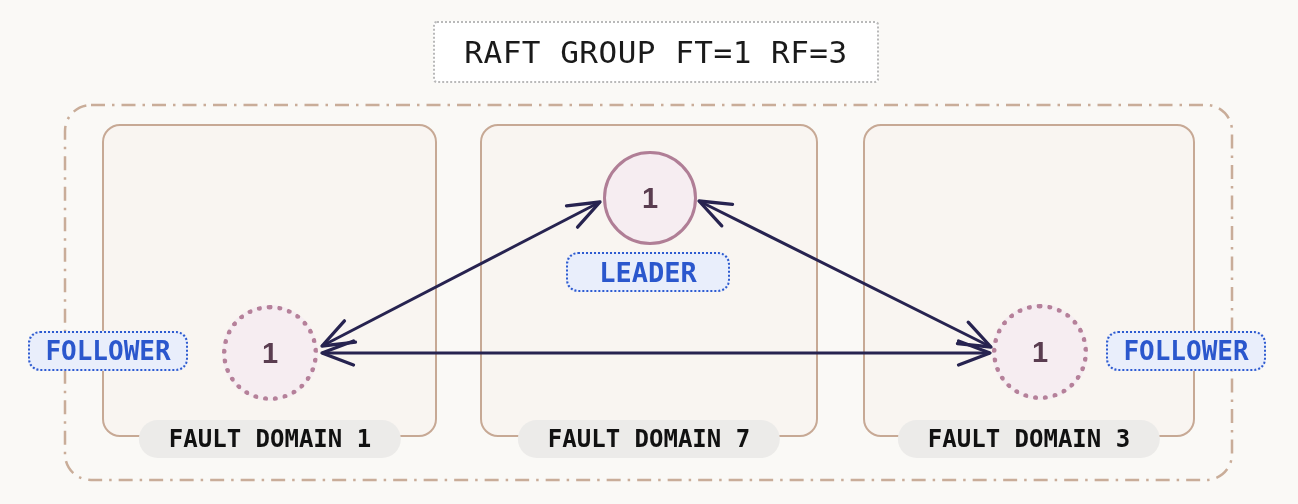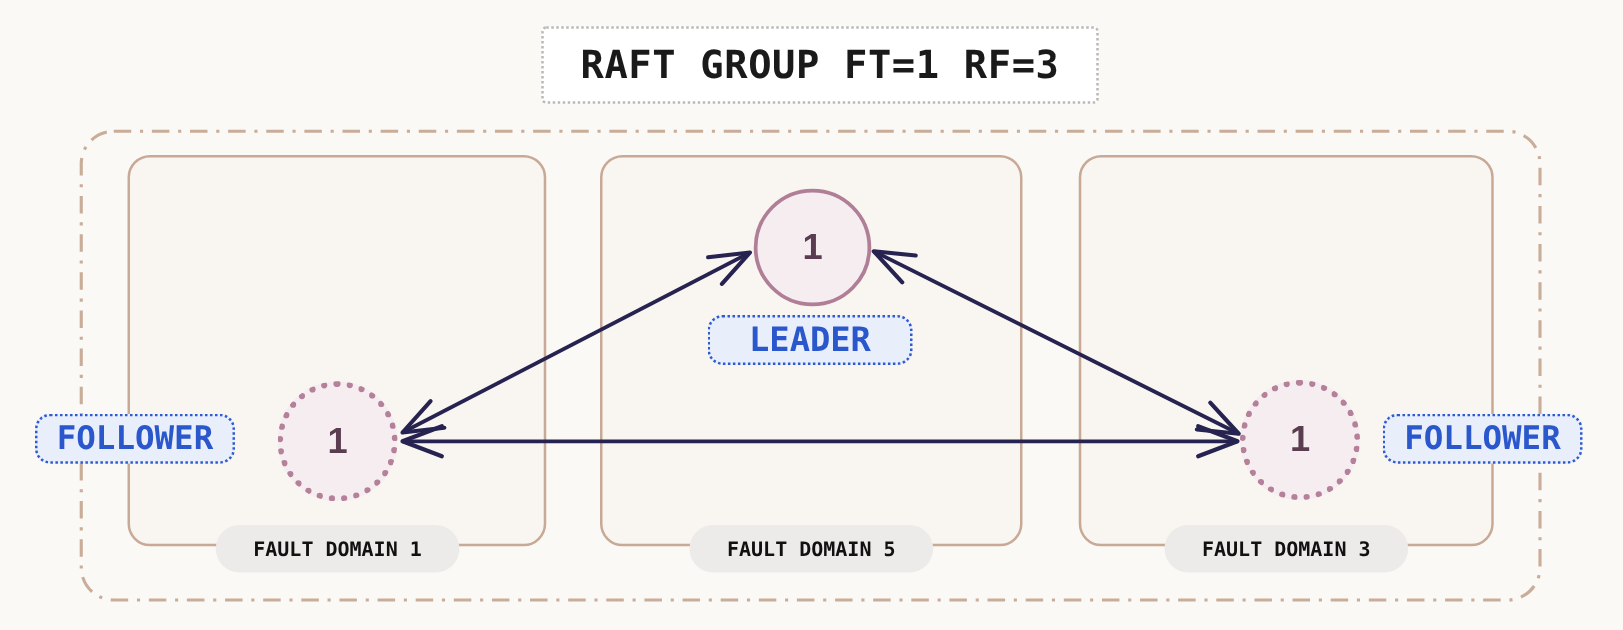--- a/index.html
+++ b/index.html
@@ -16,21 +16,21 @@
   .title-box {
     left: 433px; top: 21px; width: 446px; height: 62px;
     border: 2px dotted #B9B9B9;
     border-radius: 4px;
     background: #FFFFFF;
     display: flex; align-items: center; justify-content: center;
     box-sizing: border-box;
     z-index: 1;
   }
   .title-text {
-    font-size: 31px; font-weight: bold; color: #1A1A1A;
+    font-size: 31px; font-weight: normal; color: #1A1A1A;
     letter-spacing: 0.5px; white-space: nowrap;
   }
 
   
   svg.layer { left: 0; top: 0; width: 1298px; height: 504px; pointer-events: none; }
   #outer-layer { z-index: 0; }
   #arrow-layer { z-index: 4; }
 
   
   .fd-box {
@@ -45,21 +45,21 @@
   #fd-box-2 { left: 480px; width: 338px; }
   #fd-box-3 { left: 863px; width: 332px; }
 
   .fd-pill {
     top: 420px; height: 38px;
     transform: translateX(-50%);
     background: #ECEBE9;
     border-radius: 19px;
     display: flex; align-items: center; justify-content: center;
     padding: 0 30px;
-    font-size: 16px; font-weight: bold; color: #111111;
+    font-size: 24px; font-weight: bold; color: #111111;
     white-space: nowrap;
     z-index: 5;
   }
   #fd-pill-1 { left: 270px; }
   #fd-pill-2 { left: 649px; }
   #fd-pill-3 { left: 1029px; text-align: right; }
 
   
   .node-circle {
     border-radius: 50%;
@@ -137,14 +137,14 @@
   <span>LEADER</span>
 </div>
 <div class="abs role-badge" id="follower-badge-left">
   <span>FOLLOWER</span>
 </div>
 <div class="abs role-badge" id="follower-badge-right">
   <span>FOLLOWER</span>
 </div>
 
 <div class="abs fd-pill" id="fd-pill-1">FAULT DOMAIN 1</div>
-<div class="abs fd-pill" id="fd-pill-2">FAULT DOMAIN 5</div>
+<div class="abs fd-pill" id="fd-pill-2">FAULT DOMAIN 7</div>
 <div class="abs fd-pill" id="fd-pill-3">FAULT DOMAIN 3</div>
 
 </body></html>

